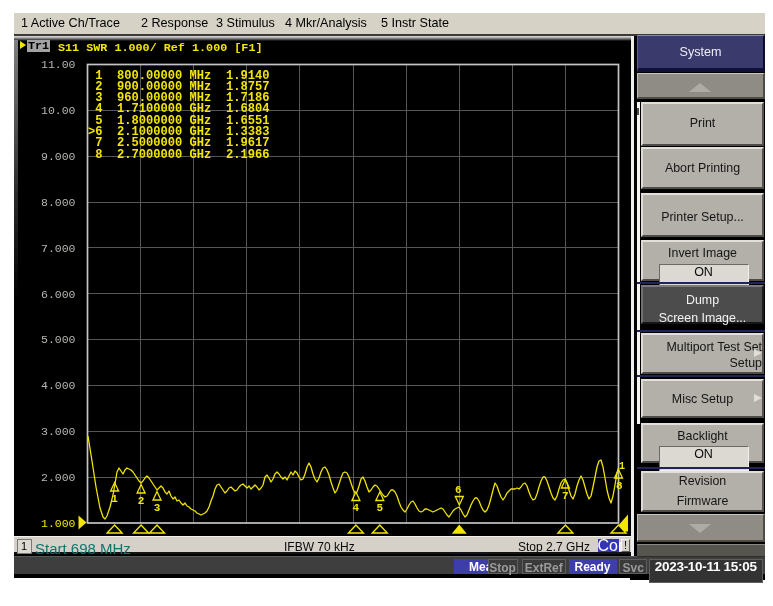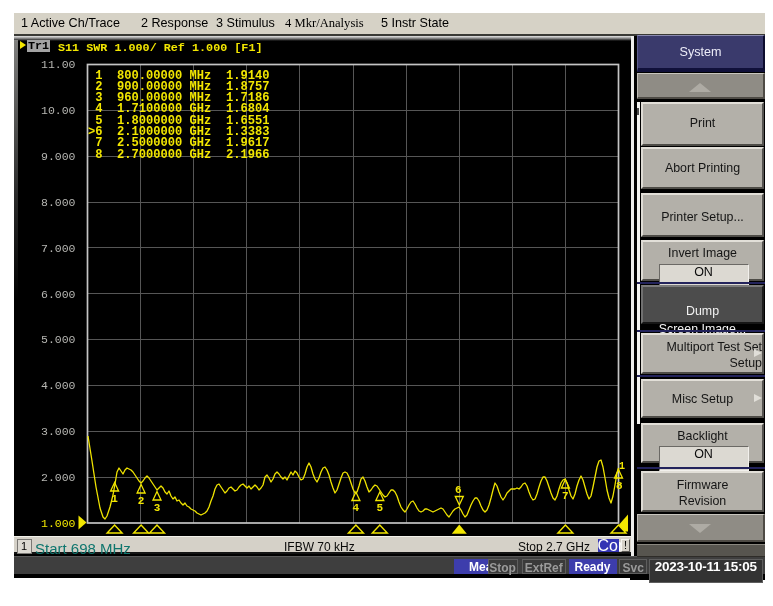--- a/index.html
+++ b/index.html
@@ -23,21 +23,21 @@
 .sbgray{background:#3a3a3a;color:#9a9a9a;border:1px solid #5e5e5e;}
 </style>
 </head>
 <body>
 
 <div class="abs" style="left:14px;top:13px;width:751px;height:21px;background:#d6d2c6;"></div>
 <div class="abs" style="left:14px;top:34px;width:751px;height:2px;background:#3a3a36;"></div>
 <div class="menuitem" style="left:21px;">1 Active Ch/Trace</div>
 <div class="menuitem" style="left:141px;">2 Response</div>
 <div class="menuitem" style="left:216px;">3 Stimulus</div>
-<div class="menuitem" style="left:285px;font-family:Liberation Serif, serif;">4 Mkr/Analysis</div>
+<div class="menuitem" style="left:285px;">4 Mkr/Analysis</div>
 <div class="menuitem" style="left:381px;">5 Instr State</div>
 
 <div class="abs" style="left:14px;top:36px;width:751px;height:541.5px;background:#000;"></div>
 <div class="abs" style="left:630px;top:577.5px;width:135px;height:2px;background:#000;"></div>
 
 <div class="abs" style="left:14px;top:36px;width:617px;height:5px;background:linear-gradient(#e6e6e6,#9a9a9a 40%,#000 100%);"></div>
 <div class="abs" style="left:14px;top:40px;width:4px;height:260px;background:linear-gradient(rgba(150,150,148,0.85),rgba(120,120,118,0.35) 60%,rgba(0,0,0,0));"></div>
 
 <svg class="abs" style="left:14px;top:36px;" width="617" height="500" viewBox="14 36 617 500">
   <g stroke="#565656" stroke-width="1" shape-rendering="crispEdges">
@@ -169,21 +169,21 @@
 
 <div class="skbtn btntext" style="top:192.5px;height:44.5px;line-height:44px;">Printer Setup...</div>
 
 <div class="skbtn btntext" style="top:239.5px;height:41px;">
   <div style="margin-top:4px;">Invert Image</div>
   <div class="onbox" style="top:22px;">ON</div>
 </div>
 <div class="navysep" style="top:281.5px;"></div>
 
 <div class="abs btntext" style="left:641px;top:284.5px;width:123px;height:39.5px;background:#4c4c4c;border-top:2px solid #7a7a7a;border-left:2px solid #707070;border-bottom:2px solid #161616;border-right:2px solid #1c1c1c;box-sizing:border-box;color:#f2f2f2;line-height:18px;">
-  <div style="margin-top:15px;">Dump</div>
+  <div style="margin-top:4px;">Dump</div>
   <div>Screen Image...</div>
 </div>
 
 <div class="navysep" style="top:329.5px;"></div>
 <div class="skbtn btntext" style="top:332.5px;height:41px;line-height:16px;text-align:right;">
   <div style="margin-top:4.5px;">Multiport Test Set</div>
   <div>Setup</div>
 </div>
 <div class="abs" style="left:754px;top:348.5px;width:0;height:0;border-top:4.5px solid transparent;border-bottom:4.5px solid transparent;border-left:8.5px solid #e0ded8;"></div>
 <div class="navysep" style="top:374.5px;"></div>
@@ -191,20 +191,20 @@
 <div class="skbtn btntext" style="top:378.5px;height:39.5px;line-height:36px;">Misc Setup</div>
 <div class="abs" style="left:754px;top:394px;width:0;height:0;border-top:4.5px solid transparent;border-bottom:4.5px solid transparent;border-left:8.5px solid #e0ded8;"></div>
 
 <div class="skbtn btntext" style="top:423px;height:40px;">
   <div style="margin-top:4px;">Backlight</div>
   <div class="onbox" style="top:20.5px;">ON</div>
 </div>
 <div class="navysep" style="top:466.5px;"></div>
 
 <div class="skbtn btntext" style="top:471px;height:41px;line-height:16.5px;">
+  <div>Revision</div>
   <div style="margin-top:3.5px;">Firmware</div>
-  <div>Revision</div>
 </div>
 
 <div class="abs" style="left:637px;top:513.5px;width:128px;height:28.5px;background:#8f8c85;border-top:1.5px solid #c9c6bf;border-left:1.5px solid #c0bdb6;border-bottom:2px solid #4e4b45;border-right:2px solid #4e4b45;box-sizing:border-box;"></div>
 <div class="abs" style="left:689px;top:524px;width:0;height:0;border-left:11px solid transparent;border-right:11px solid transparent;border-top:9.5px solid #aeaba4;"></div>
 
 <div class="abs" style="left:637px;top:543.5px;width:128px;height:13px;background:#57554f;border-top:1.5px solid #8a8880;border-bottom:1.5px solid #2e2c28;box-sizing:border-box;"></div>
 
 </body></html>

